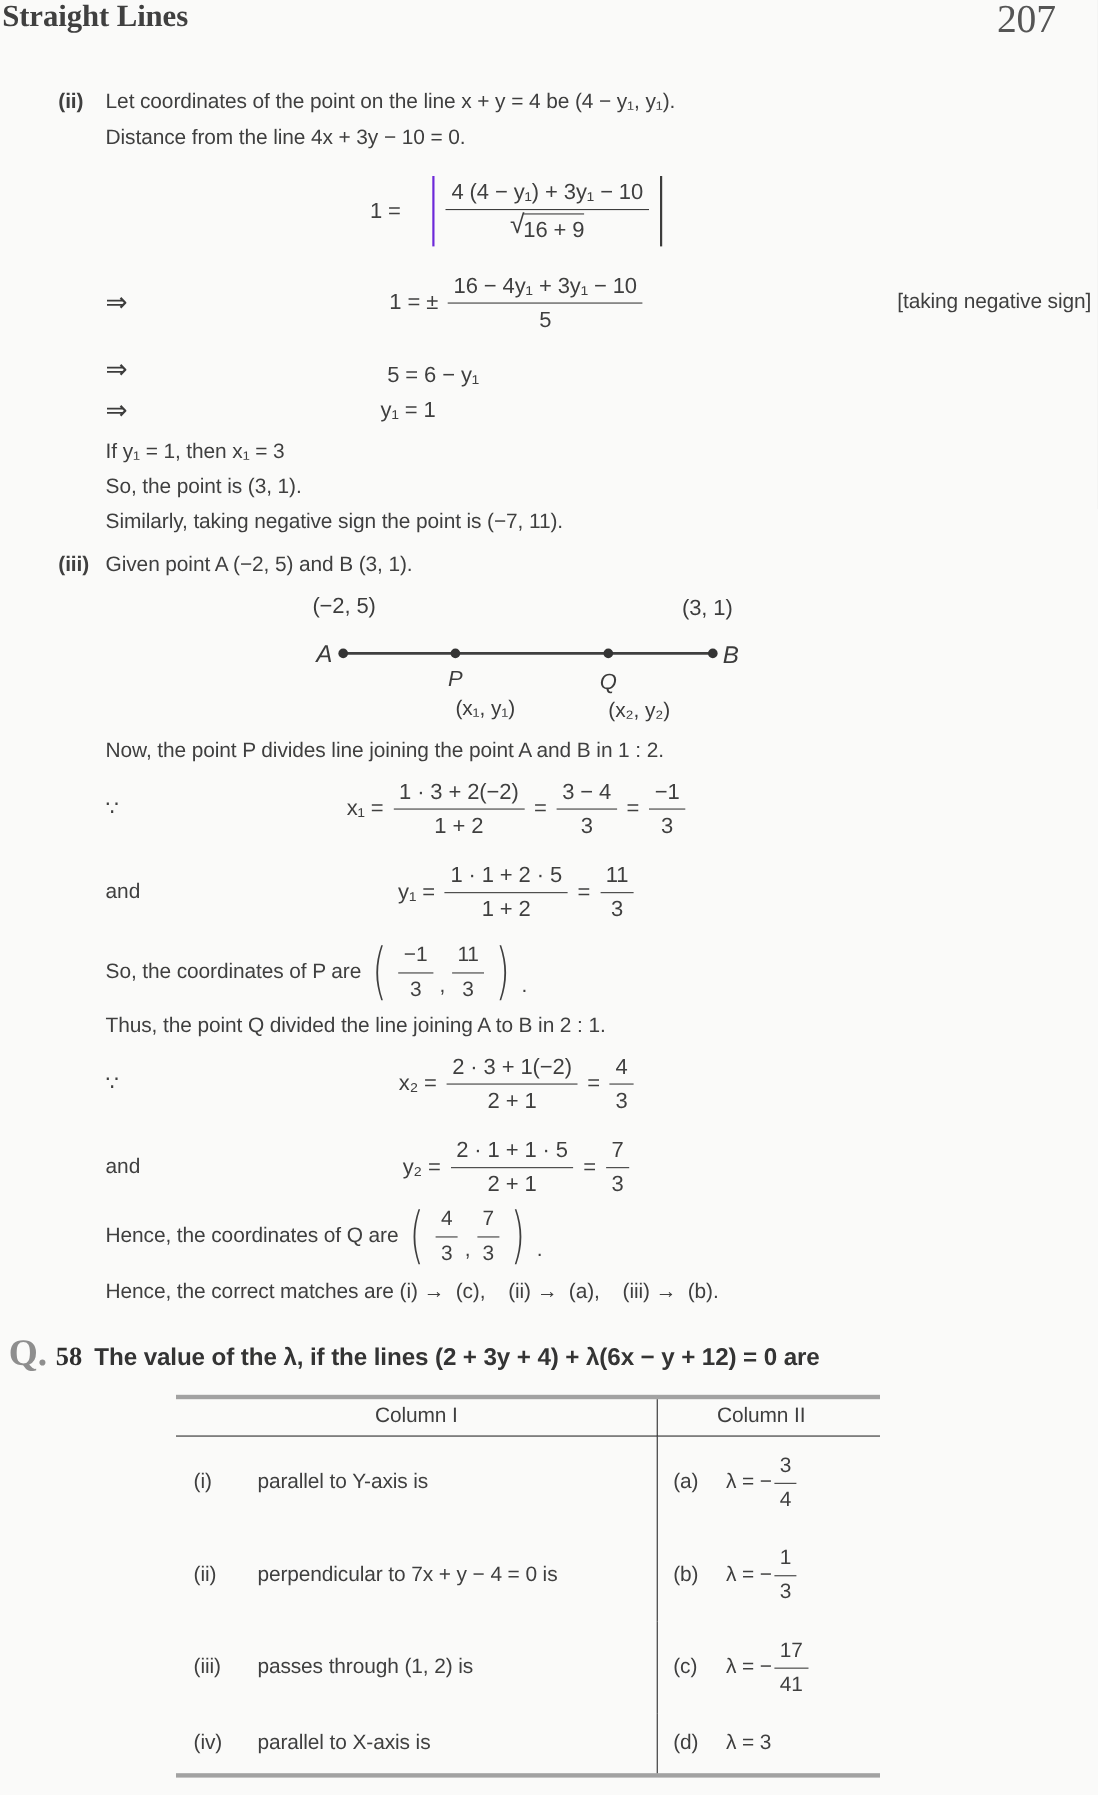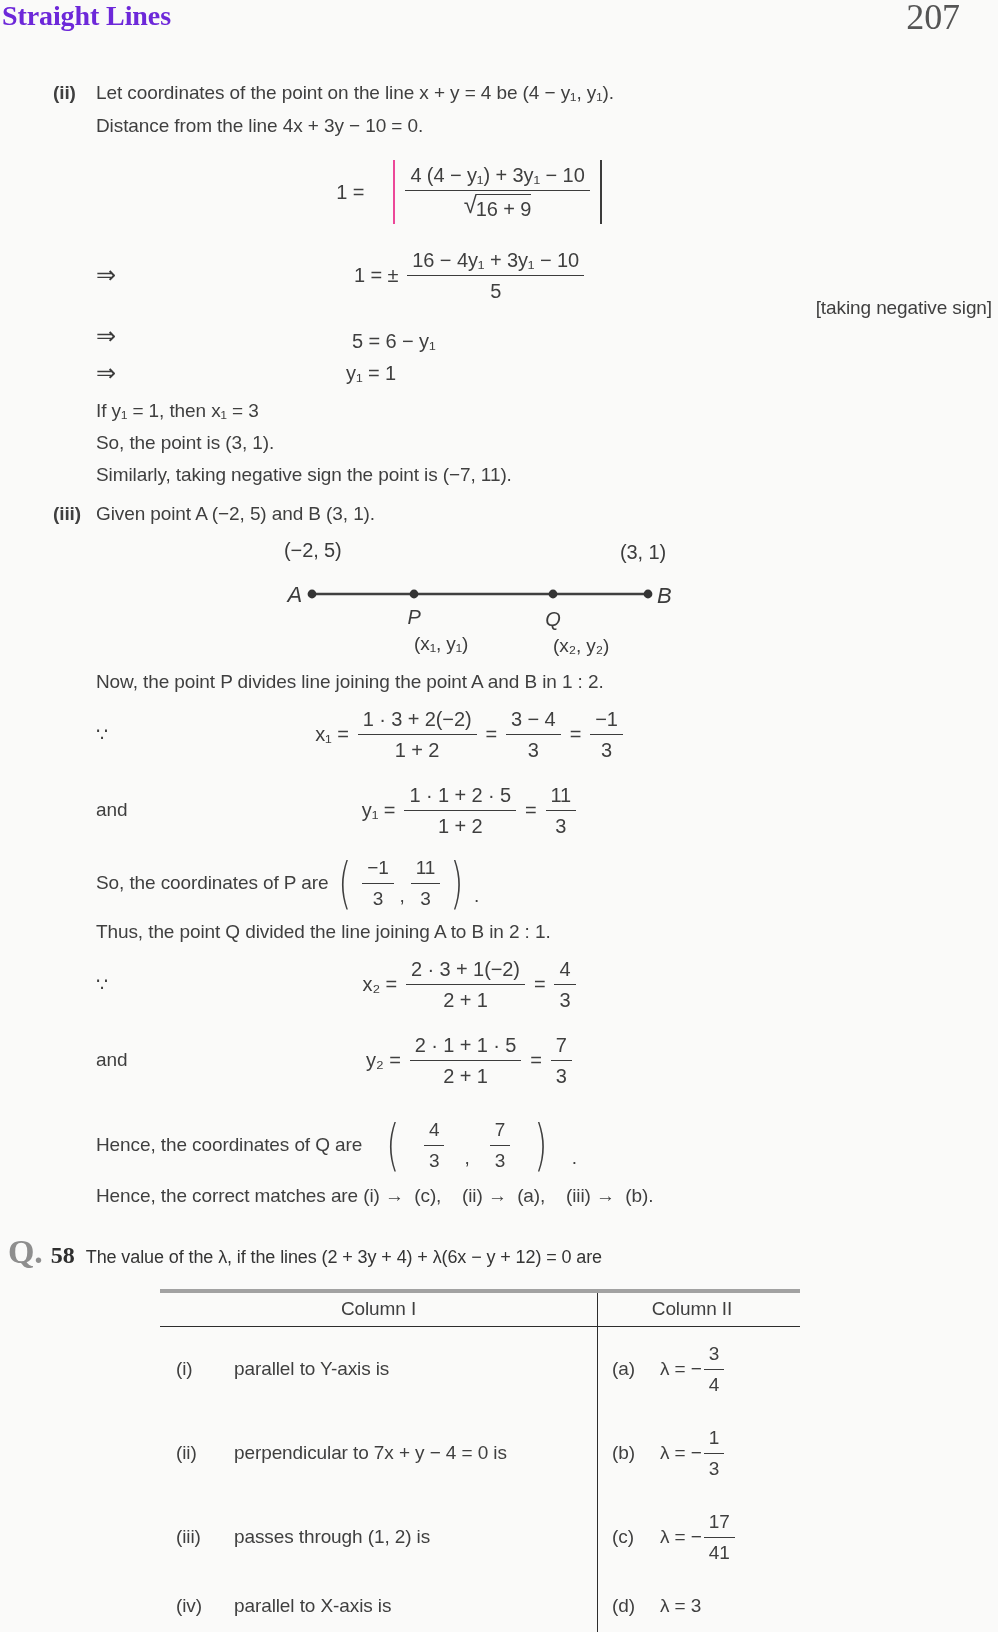--- a/index.html
+++ b/index.html
@@ -7,58 +7,58 @@
     position:relative; width:998px; height:1632px; margin:0 auto;
     background:#fafaf9; overflow:hidden;
     font-family:"Liberation Sans","DejaVu Sans",sans-serif;
     color:#3f3f3f; font-size:19px; letter-spacing:-0.1px;
   }
   
   .hdr { position:relative; height:46px; }
   .hdr-title {
     position:absolute; left:2px; top:0;
     font-family:"Liberation Serif","DejaVu Serif",serif;
-    font-weight:bold; font-size:28px; color:#6d28d9;
+    font-weight:bold; font-size:28px; color:#404040;
   }
   .hdr-page {
     position:absolute; right:38px; top:-4px;
     font-family:"Liberation Serif","DejaVu Serif",serif;
     font-weight:400; font-size:36px; color:#555;
   }
   
   .bodyline { margin-left:96px; line-height:32px; }
   .partline { position:relative; margin-left:96px; line-height:34px; }
   .part-label { position:absolute; left:-43px; font-weight:bold; }
   .it { }
   
   .eqrow { position:relative; display:flex; align-items:center; justify-content:center; padding-right:60px; }
   .lead { position:absolute; left:96px; top:50%; transform:translateY(-50%); }
   .lead.arrow { font-size:24px; color:#3c3c3c; }
-  .note-right { position:absolute; right:6px; top:50%; transform:translateY(-50%); font-size:19px;margin-top:33px; }
+  .note-right { position:absolute; right:6px; top:50%; transform:translateY(-50%); font-size:19px; }
   .eq { display:inline-flex; align-items:center; gap:9px; font-size:20px; }
   
   .frac { display:inline-flex; flex-direction:column; text-align:center; line-height:24px; }
   .frac .num { padding:0 5px 3px; }
   .frac .den { border-top:1.6px solid #3c3c3c; padding:3px 5px 0; }
   
-  .abs { display:inline-flex; align-items:center; border-left:2px solid #ec4899; border-right:2px solid #3c3c3c; padding:3px 10px;margin-left:20px; }
+  .abs { display:inline-flex; align-items:center; border-left:2px solid #6d28d9; border-right:2px solid #3c3c3c; padding:3px 10px;margin-left:20px; }
   
   .sqrt { display:inline-flex; align-items:flex-start; }
   .sqrt-sign { font-size:24px; line-height:22px; margin-right:-1px; }
   .sqrt-arg { border-top:1.6px solid #3c3c3c; padding-top:2px; }
   
   .paren { font-size:56px; font-weight:100; line-height:40px; transform:scaleX(0.6); color:#3f3f3f; font-family:"DejaVu Sans",sans-serif; }
   
   .diagram { margin:6px 4px 2px 272px; }
   .diagram text { fill:#3c3c3c; font-family:"Liberation Sans","DejaVu Sans",sans-serif; }
   
   .q58 { position:relative; margin:20px 0 0 8px; line-height:40px; }
   .q58-q { font-family:"Liberation Serif","DejaVu Serif",serif; font-weight:bold; font-size:34px; color:#8e8e8e; }
   .q58-num { font-family:"Liberation Serif","DejaVu Serif",serif; font-weight:bold; font-size:24px; color:#2f2f2f; margin:0 6px 0 8px; }
-  .q58-text { font-weight:400; font-size:18px; color:#343434; }
+  .q58-text { font-weight:700; font-size:22px; color:#343434; }
   
   .mtable { margin:12px 0 0 160px; width:640px; border-top:4px solid #a2a2a2; border-bottom:4px solid #a2a2a2; display:grid; grid-template-columns:438px 202px; }
   .tcell { padding:4px 0; }
   .t-left { border-right:1.6px solid #2d2d2d; }
   .t-h { font-weight:normal; font-size:19px; border-bottom:1.6px solid #2d2d2d; padding:5px 0 6px; }
   .t-h.c1 { text-align:center; }
   .t-h.c2 { text-align:center; padding-right:14px; }
   .trow { display:flex; align-items:center; }
   .t-num { width:58px; padding-left:16px; flex:none; }
   .t-desc { flex:1; }
@@ -229,21 +229,21 @@
           <span class="den">2 + 1</span>
         </span>
       <span>=</span>
       <span class="frac">
           <span class="num">7</span>
           <span class="den">3</span>
         </span>
     </span>
   </div>
 
-  <div class="bodyline" style="margin-top:22px; display:flex; align-items:center; gap:20px; min-height:58px;">
+  <div class="bodyline" style="margin-top:0; display:flex; align-items:center; gap:6px; min-height:58px;">
     <span>Hence, the coordinates of Q are</span>
     <span class="paren">(</span>
     <span class="frac">
         <span class="num">4</span>
         <span class="den">3</span>
       </span>
     <span style="align-self:flex-end;">,</span>
     <span class="frac">
         <span class="num">7</span>
         <span class="den">3</span>

